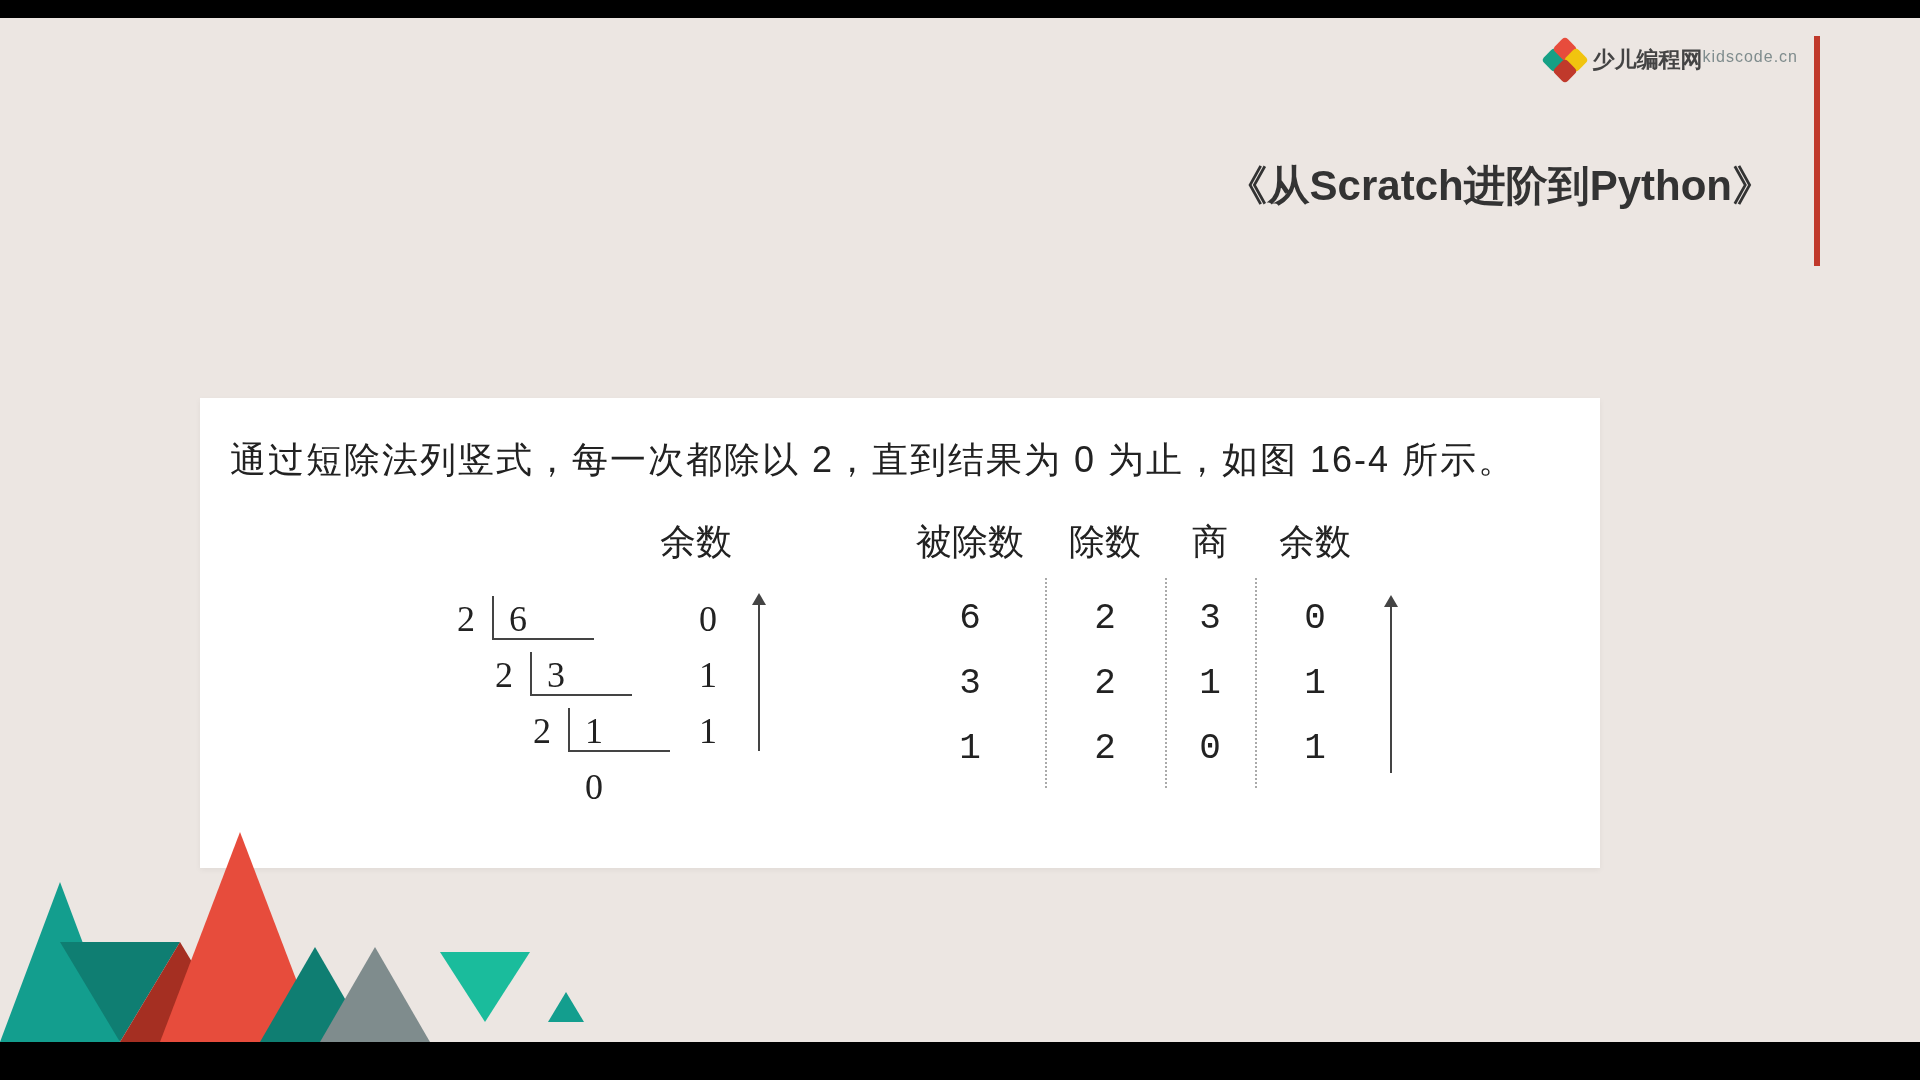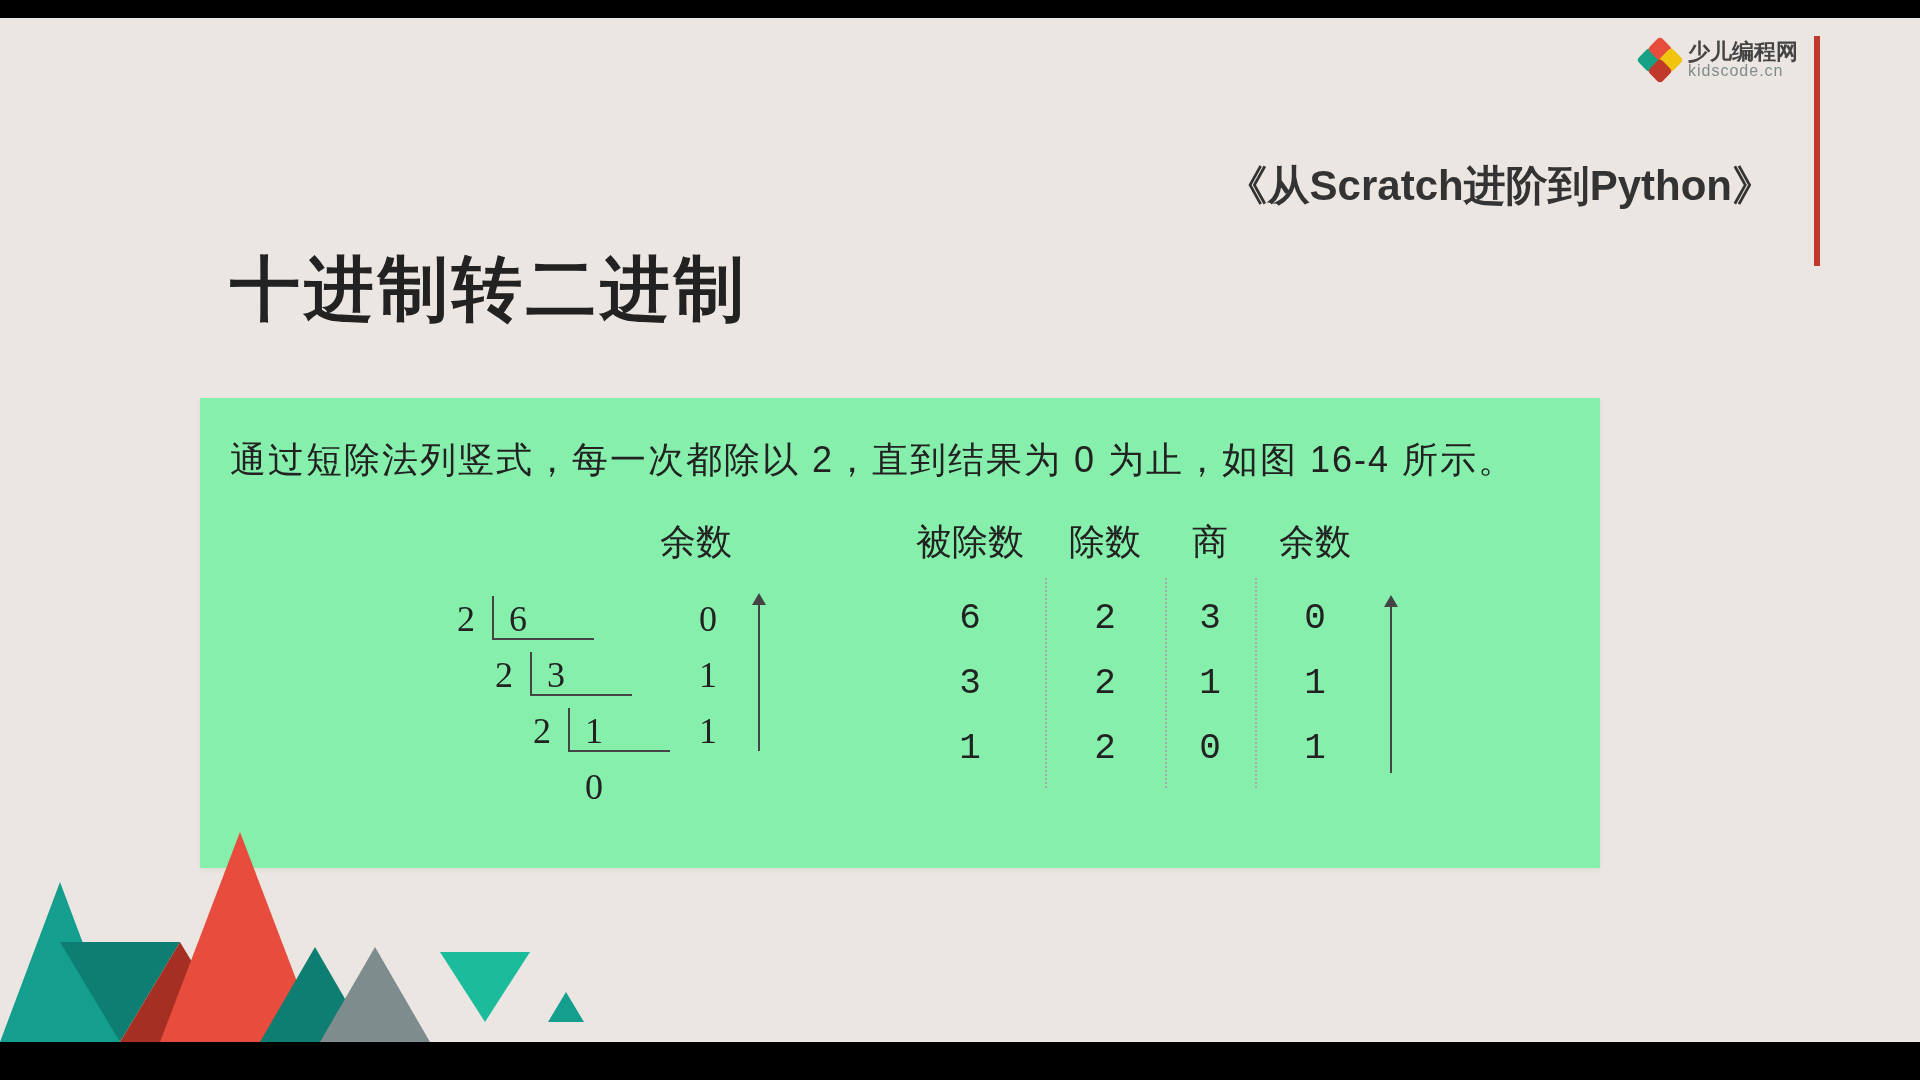--- a/index.html
+++ b/index.html
@@ -5,26 +5,26 @@
   html,body{margin:0;padding:0;width:1920px;height:1080px;background:#000;font-family:"Microsoft YaHei","PingFang SC","Heiti SC",sans-serif;overflow:hidden}
   .slide{position:absolute;left:0;top:18px;width:1920px;height:1024px;background:#ece6e2}
   .red-bar{position:absolute;right:100px;top:18px;width:6px;height:230px;background:#c0392b}
   .logo{position:absolute;right:122px;top:22px;display:flex;align-items:center;gap:8px}
   .logo-mark{position:relative;width:40px;height:40px}
   .logo-mark span{position:absolute;width:18px;height:18px;border-radius:4px;transform:rotate(45deg)}
   .lm1{background:#16a085;left:0;top:11px}
   .lm2{background:#e74c3c;left:11px;top:0}
   .lm3{background:#f1c40f;left:22px;top:11px}
   .lm4{background:#c0392b;left:11px;top:22px}
-  .logo-text{display:flex;flex-direction:column;line-height:1}
+  .logo-text{display:flex;flex-direction:row;line-height:1}
   .logo-text .big{font-size:22px;font-weight:700;color:#444}
   .logo-text .small{font-size:16px;color:#7f8c8d;letter-spacing:1px}
   .series{position:absolute;right:146px;top:140px;font-size:42px;font-weight:700;color:#333}
   .title{position:absolute;left:230px;top:225px;font-size:70px;font-weight:600;color:#222;letter-spacing:4px}
-  .panel{position:absolute;left:200px;top:380px;width:1400px;height:470px;background:#86efac;box-shadow:0 2px 6px rgba(0,0,0,0.05)}
+  .panel{position:absolute;left:200px;top:380px;width:1400px;height:470px;background:#ffffff;box-shadow:0 2px 6px rgba(0,0,0,0.05)}
   .explain{position:absolute;left:30px;top:38px;font-size:36px;color:#222;letter-spacing:2px}
   .diagram-left{position:absolute;left:250px;top:120px;font-family:"STSong","SimSun",serif;font-size:36px;color:#222}
   .label-rem{position:absolute;left:210px;top:0;font-family:"STSong","SimSun",serif}
   .d{position:absolute;width:32px;text-align:center} 
   .brac{position:absolute;border-left:2px solid #444;border-bottom:2px solid #444}
   .arrow-up{position:absolute;width:2px;background:#444}
   .arrow-up::before{content:"";position:absolute;left:-6px;top:-3px;border-left:7px solid transparent;border-right:7px solid transparent;border-bottom:12px solid #444}
   .table-right{position:absolute;left:700px;top:120px;font-family:Liberation Mono, monospace;font-size:36px;color:#222}
   .th{position:absolute;top:0;text-align:center}
   .cell{position:absolute;width:70px;text-align:center}
@@ -47,21 +47,20 @@
         <span class="lm3"></span>
         <span class="lm4"></span>
     </div>
     <div class="logo-text">
       <span class="big">少儿编程网</span>
       <span class="small">kidscode.cn</span>
     </div>
   </div>
 
   <div class="series">《从Scratch进阶到Python》</div>
-  <div class="title">十进制转二进制</div>
 
   <div class="panel">
     <div class="explain">通过短除法列竖式，每一次都除以 2，直到结果为 0 为止，如图 16-4 所示。</div>
 
     <div class="diagram-left" style="width:450px;height:320px">
       <div class="label-rem">余数</div>
 
       <div class="d" style="left:0;top:80px">2</div>
       <div class="brac" style="left:42px;top:78px;width:100px;height:42px"></div>
       <div class="d" style="left:52px;top:80px">6</div>

